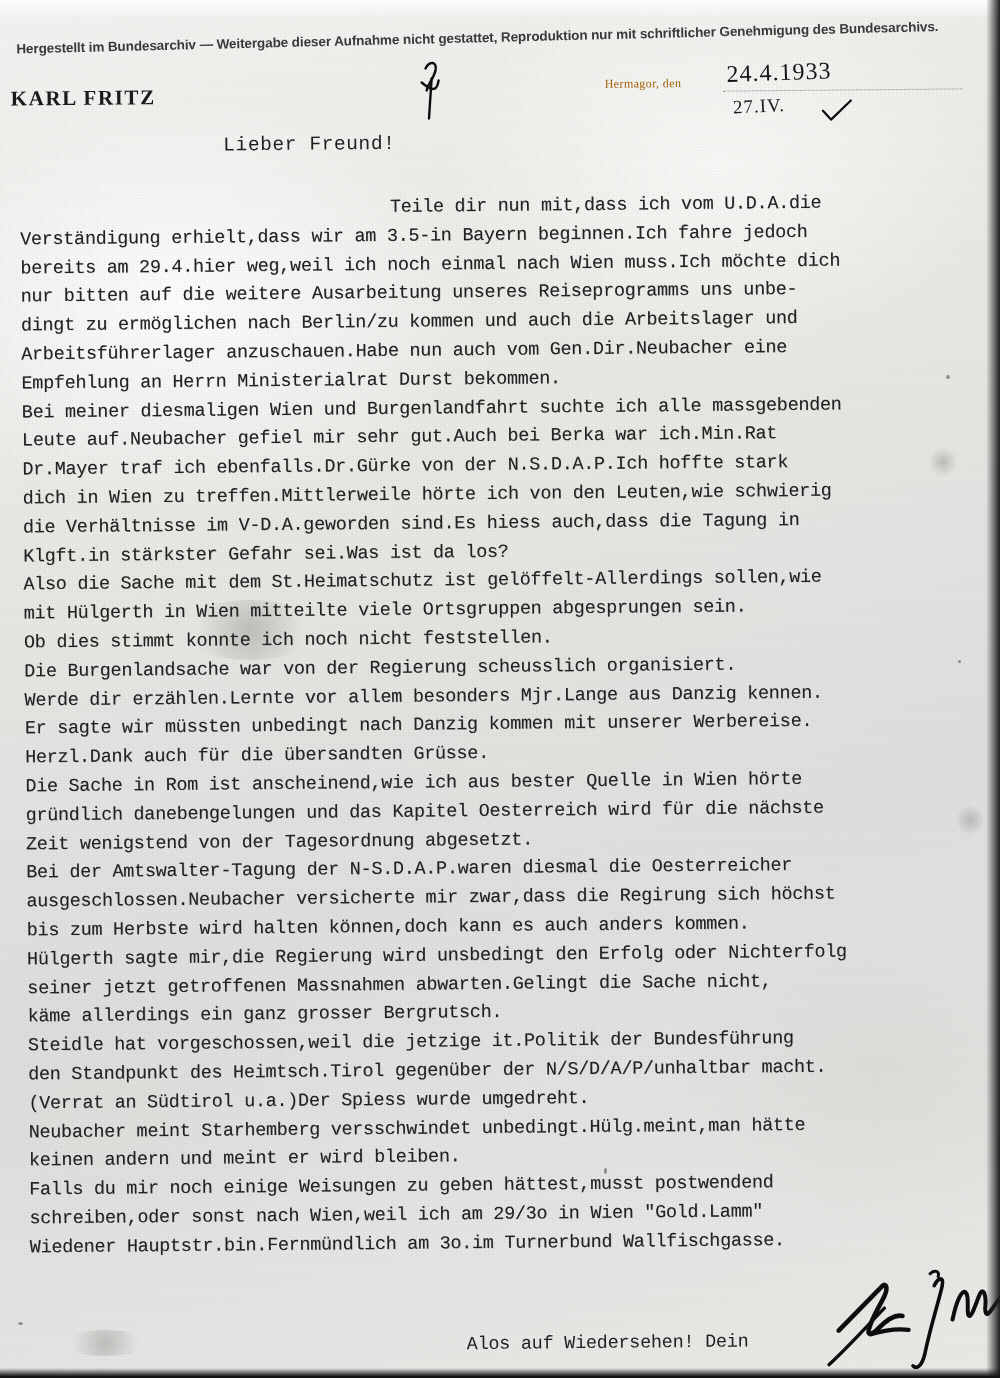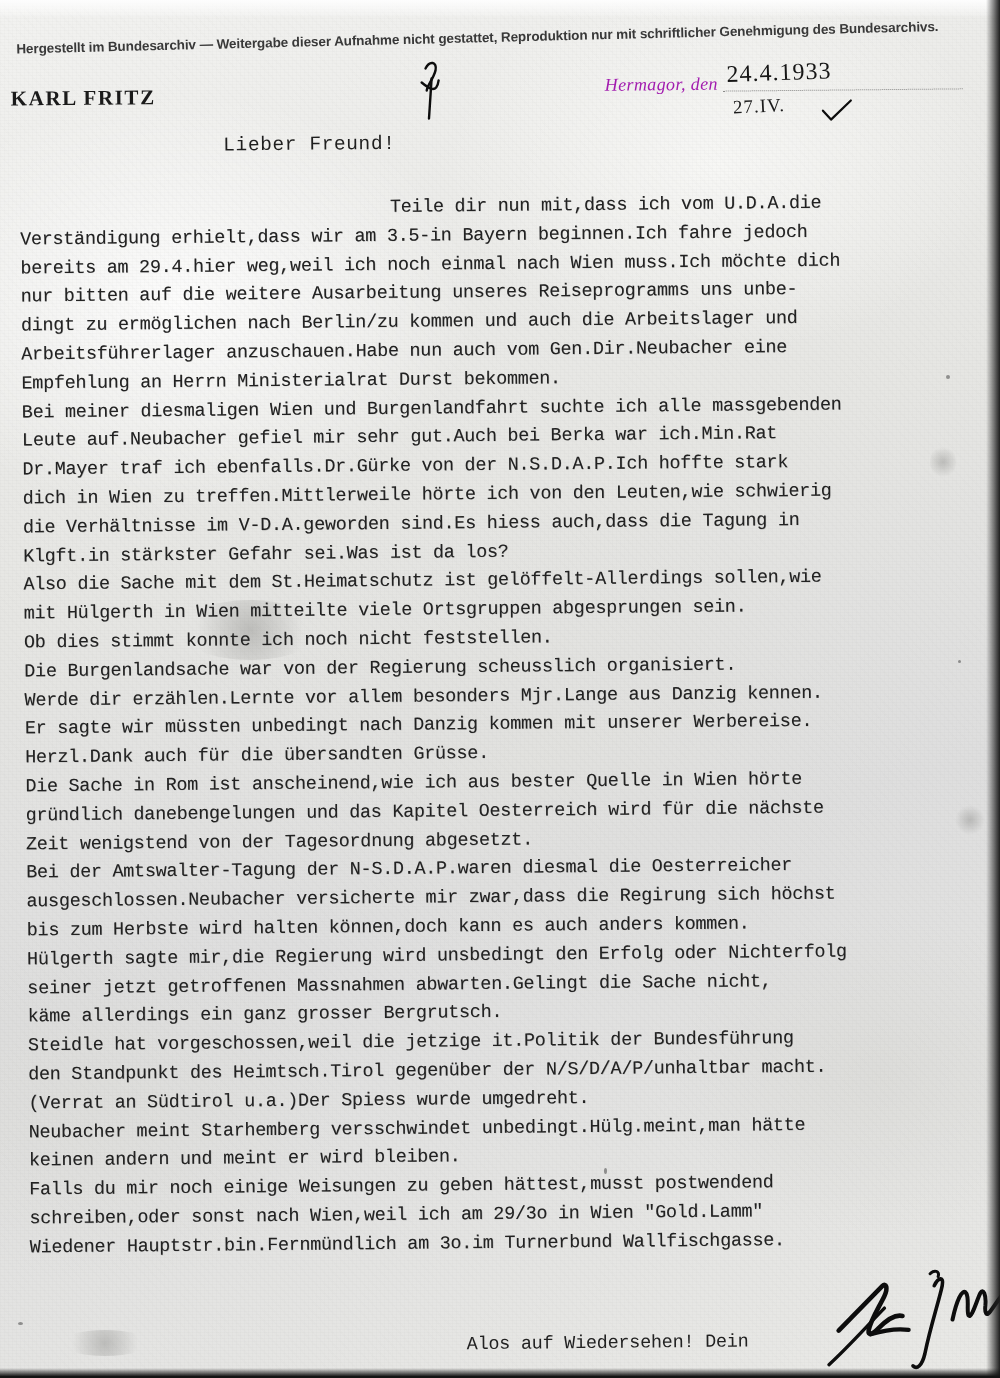--- a/index.html
+++ b/index.html
@@ -88,24 +88,23 @@
   }
   #dateline {
     position: absolute;
     left: 610px;
     top: 76px;
     width: 380px;
     color: #2a2a2a;
   }
   #dateline .place {
     font-family: "Liberation Serif", serif;
-    font-size: 18px;
+    font-size: 12px;
     letter-spacing: 0.4px;
-    color: #a21caf;
-    font-style: italic;
+    color: #a16207;
   }
   #dateline .date-hand {
     position: absolute;
     left: 122px;
     top: -14px;
     font-family: "Liberation Serif", serif;
     font-size: 24px;
     letter-spacing: 1px;
     color: #161616;
     transform: rotate(-1.4deg);

